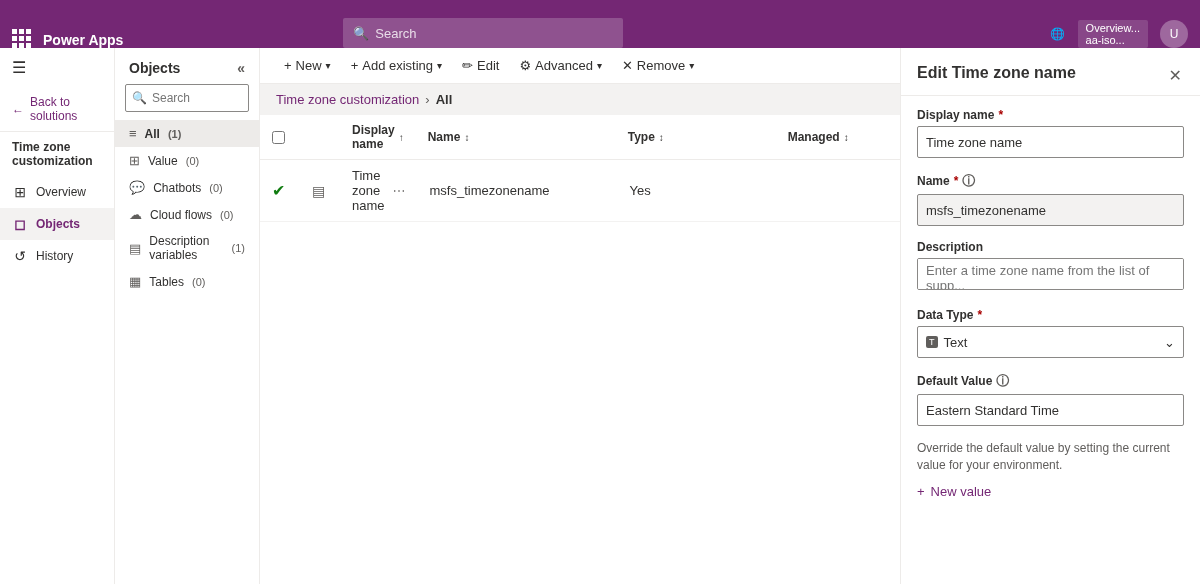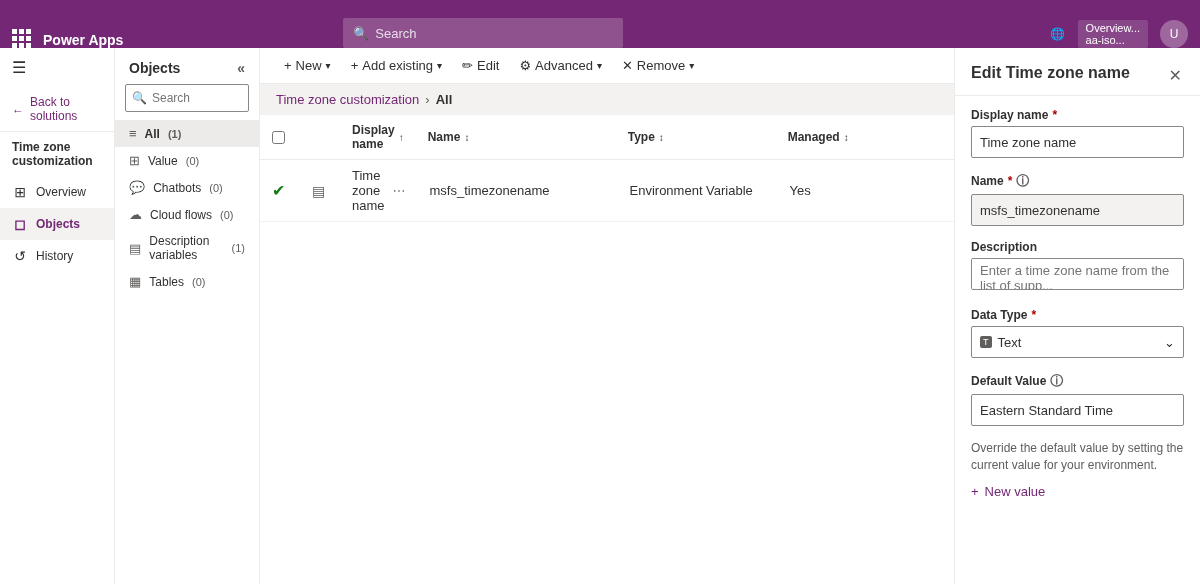--- a/index.html
+++ b/index.html
@@ -282,21 +282,21 @@
       font-size: 13px;
       color: #323130;
       display: flex;
       align-items: center;
     }
     .status-icon { color: #107c10; font-size: 16px; }
     .row-icon { font-size: 14px; color: #605e5c; }
 
     
     .right-panel {
-      width: 246px;
+      width: 300px;
       background: white;
       border-left: 1px solid #edebe9;
       display: flex;
       flex-direction: column;
       flex-shrink: 0;
       overflow-y: auto;
     }
     .right-panel-header {
       padding: 16px 16px 8px;
       display: flex;
@@ -582,23 +582,20 @@
               <span class="row-icon">▤</span>
             </div>
             <div class="table-cell">
               <span>Time zone name</span>
               <span style="margin-left:8px;color:#605e5c;cursor:pointer;">⋯</span>
             </div>
             <div class="table-cell">
               <span>msfs_timezonename</span>
             </div>
             <div class="table-cell">
-              <span>Environment Variable</span>
-            </div>
-            <div class="table-cell">
               <span>Yes</span>
             </div>
             <div class="table-cell">
               
             </div>
           </div>
         </div>
       </div>
 
     </div>

